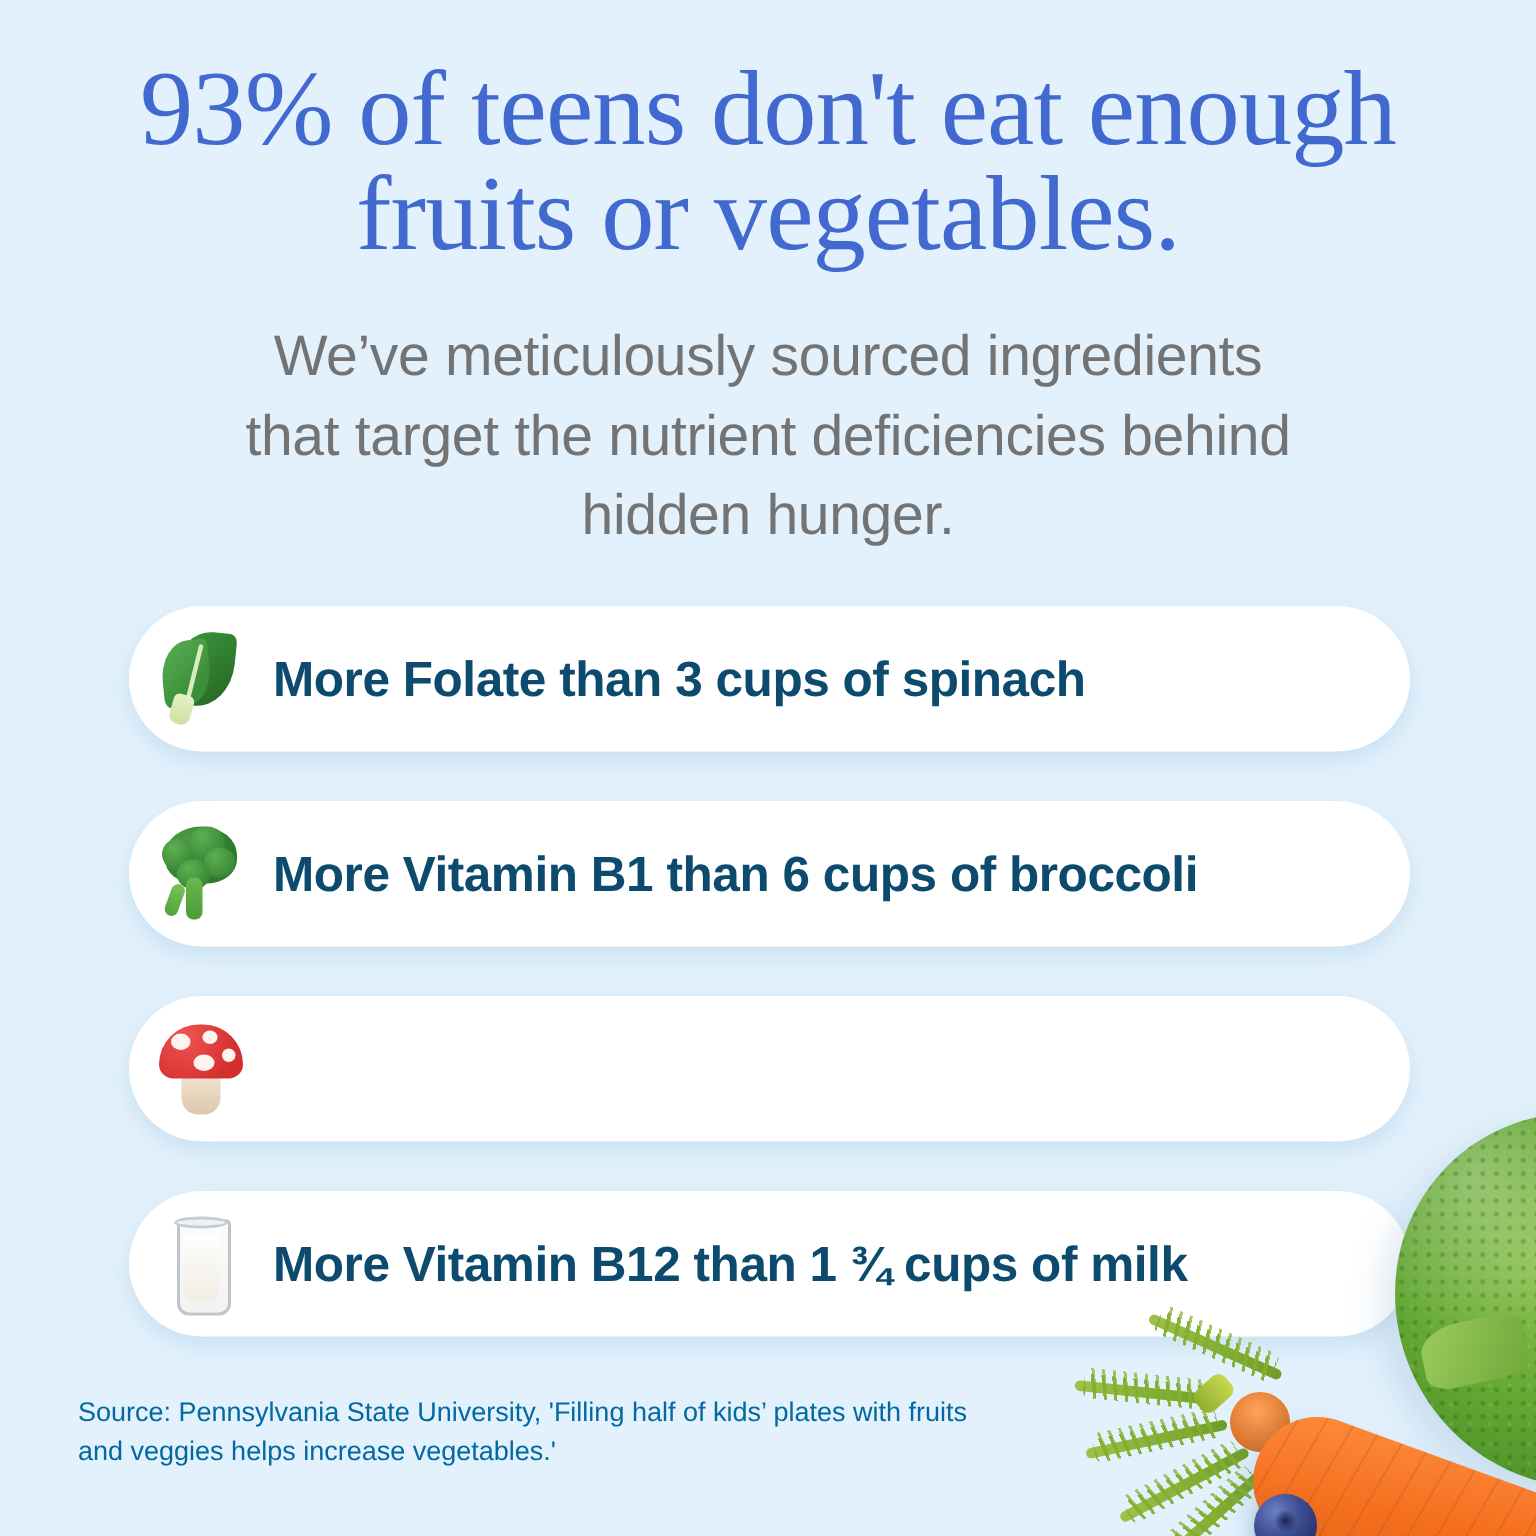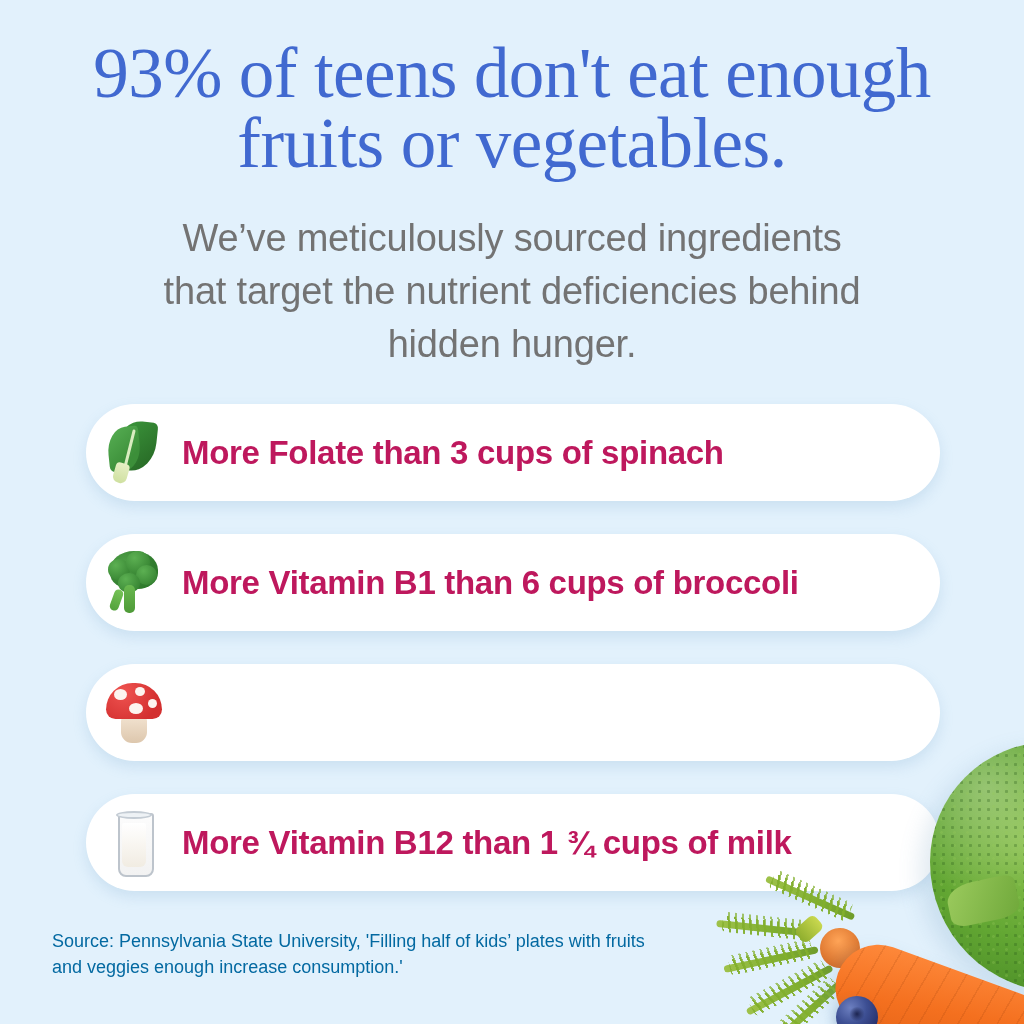--- a/index.html
+++ b/index.html
@@ -77,21 +77,21 @@
     text-align: center;
     font-size: 52px;
     line-height: 1;
     font-family: "DejaVu Sans", sans-serif;
     user-select: none;
   }
   .card-label {
     font-family: "Liberation Sans", sans-serif;
     font-size: 33px;
     font-weight: bold;
-    color: #be185d;
+    color: #0c4a6e;
     letter-spacing: -0.3px;
     white-space: nowrap;
   }
 
   
   .emoji {
     position: relative;
     width: 64px;
     height: 68px;
     margin: 0 auto;
@@ -362,21 +362,21 @@
           <div class="rim"></div>
         </div>
       </div>
       <div class="card-label">More Vitamin B12 than 1 ¾ cups of milk</div>
     </div>
 
   </div>
 
   <div class="source">
     <span class="src-line">Source: Pennsylvania State University, 'Filling half of kids’ plates with fruits</span>
-    <span class="src-line">and veggies enough increase consumption.'</span>
+    <span class="src-line">and veggies helps increase vegetables.'</span>
   </div>
 
   <div class="produce">
     <div class="broc-big"></div>
     <div class="broc-texture"></div>
     <div class="broc-stem"></div>
 
     <div class="frond f4"></div>
     <div class="frond f1"></div>
     <div class="frond f2"></div>

